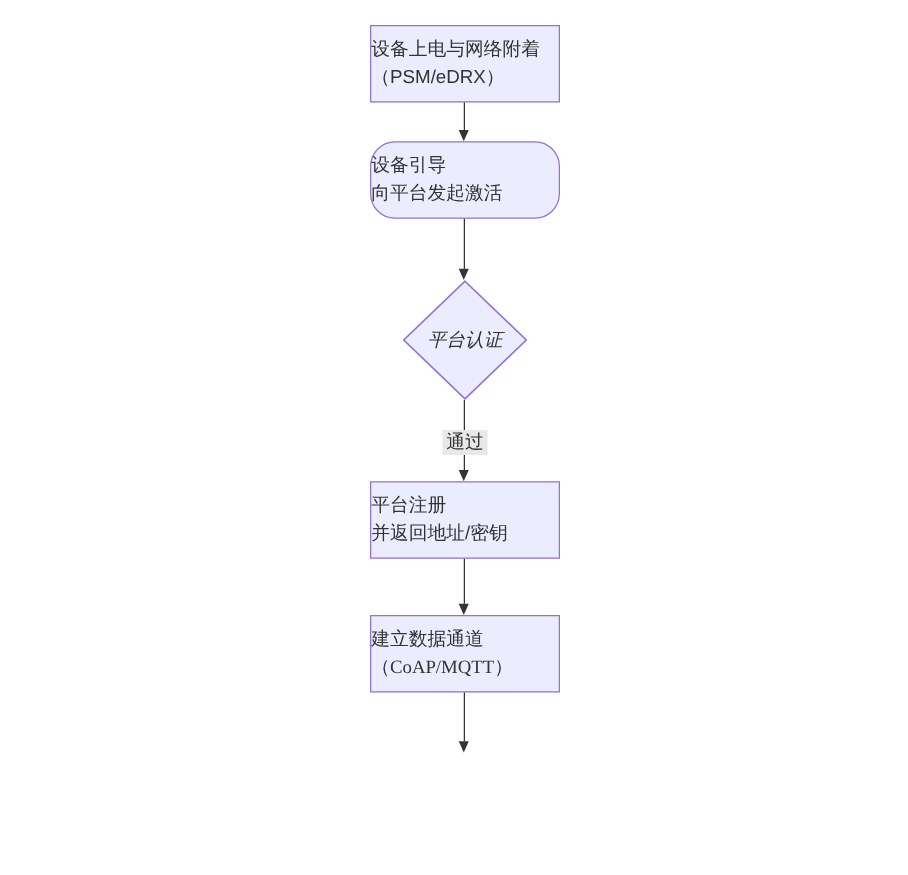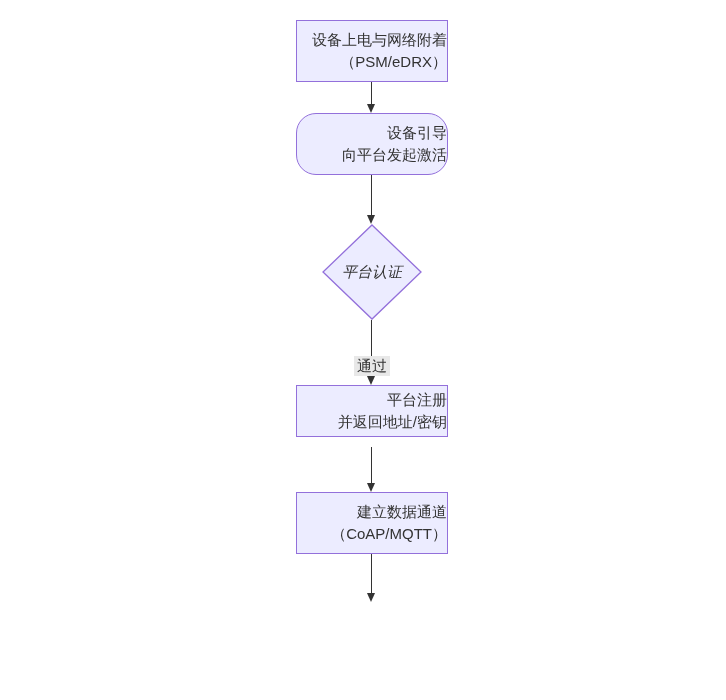--- a/index.html
+++ b/index.html
@@ -22,21 +22,21 @@
     height: 700px;
     background: var(--canvas-bg);
     overflow: hidden;
   }
   .node {
     position: absolute;
     background: var(--node-fill);
     border: 1.5px solid var(--node-border);
     display: flex;
     flex-direction: column;
-    align-items: flex-end;
+    align-items: flex-start;
     justify-content: center;
     text-align: center;
     font-size: 15px;
     line-height: 22px;
     color: var(--node-text);
   }
   .diamond-wrap {
     position: absolute;
     display: flex;
     align-items: center;
@@ -105,30 +105,30 @@
   <div class="arrow" style="left:371px; top:175px; height:40px;"></div>
 
   <div class="diamond-wrap" style="left:322px; top:224px; width:100px; height:96px;">
     <svg width="100" height="96" viewBox="0 0 100 96">
       <polygon points="50,1 99,48 50,95 1,48"></polygon>
     </svg>
     <div class="diamond-label">平台认证</div>
   </div>
 
   <div class="arrow" style="left:371px; top:320px; height:56px;"></div>
-  <div class="edge-label" style="left:372px; top:356px;">通过</div>
+  <div class="edge-label" style="left:372px; top:344px;">通过</div>
 
-  <div class="node" style="left:296px; top:385px; width:152px; height:52px;">
+  <div class="node" style="left:296px; top:385px; width:152px; height:62px;">
     <div>平台注册</div>
     <div>并返回地址/密钥</div>
   </div>
 
   <div class="arrow" style="left:371px; top:447px; height:36px;"></div>
 
-  <div class="node" style="left:296px; top:492px; width:152px; height:62px;">
+  <div class="node" style="left:296px; top:492px; width:152px; height:62px;font-family:Liberation Serif, serif;">
     <div>建立数据通道</div>
     <div>（CoAP/MQTT）</div>
   </div>
 
   <div class="arrow" style="left:371px; top:554px; height:39px;"></div>
 
 
 </div>
 
 </body></html>

